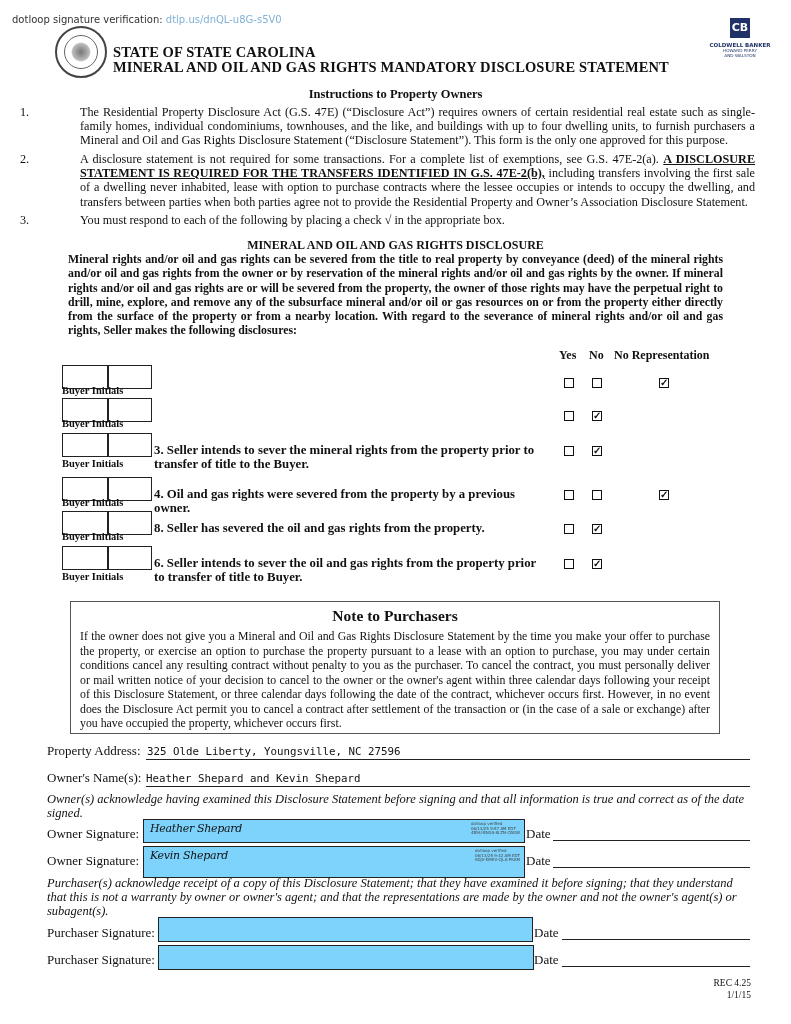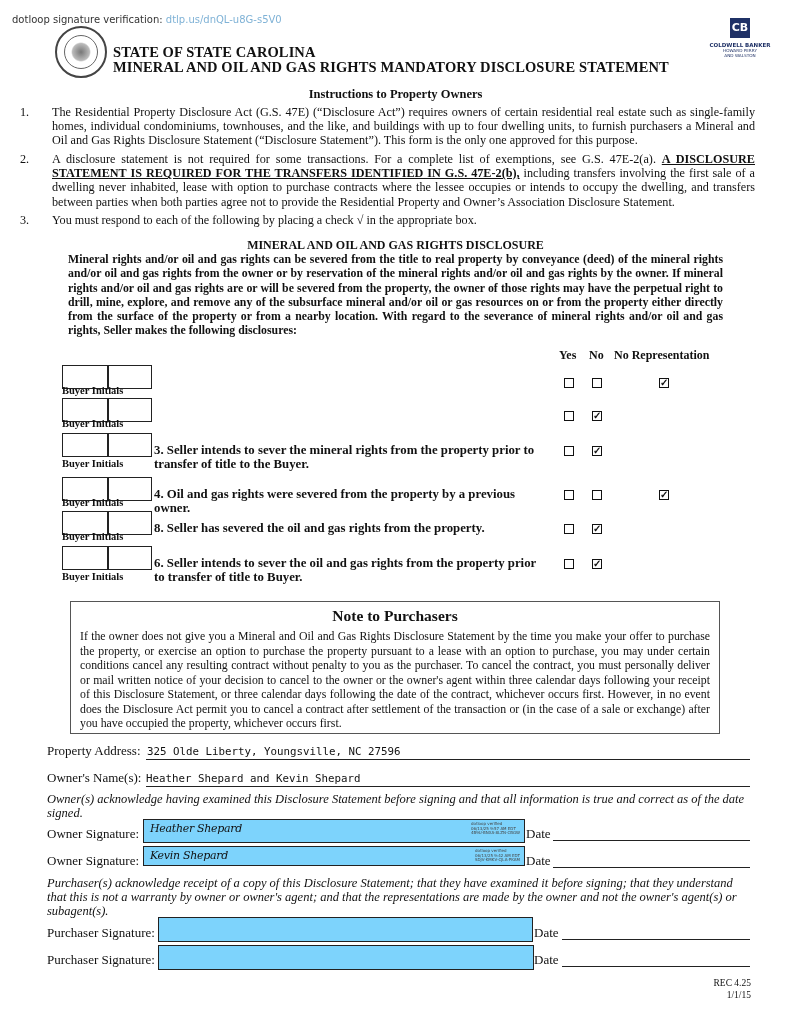--- a/index.html
+++ b/index.html
@@ -11,21 +11,21 @@
   .seal .inner { position:absolute; left:7px; top:7px; width:34px; height:34px; border-radius:50%; border:1px solid #666; box-sizing:border-box; }
   .seal .fig { position:absolute; left:14px; top:14px; width:20px; height:20px; background:radial-gradient(circle,#777 0,#bbb 60%,transparent 70%); }
   .title { left:113px; top:45px; font-size:14.5px; font-weight:bold; line-height:15px; letter-spacing:0.1px; }
   .cb-logo { left:703px; top:18px; width:74px; text-align:center; }
   .cb-box { width:20px; height:20px; background:#1f3166; margin:0 auto; color:#fff; font-size:11px; font-weight:bold; line-height:20px; font-family:"DejaVu Sans",sans-serif; }
   .cb-name { font-family:"DejaVu Sans",sans-serif; font-size:5.5px; font-weight:bold; color:#1f3166; margin-top:4px; }
   .cb-sub { font-family:"DejaVu Sans",sans-serif; font-size:4.2px; color:#1f3166; line-height:5px; }
   .h-instr { left:0; width:791px; top:87px; text-align:center; font-size:12.5px; font-weight:bold; }
   .ol { left:20px; width:735px; font-size:12.2px; line-height:14.2px; }
   .ol .num { position:absolute; left:0; }
-  .ol .txt { margin-left:32px; text-align:justify; }
+  .ol .txt { margin-left:60px; text-align:justify; }
   .ul { text-decoration:underline; font-weight:bold; }
   .h-min { left:0; width:791px; top:238px; text-align:center; font-size:12px; font-weight:bold; }
   .min-para { left:68px; width:655px; top:252px; font-size:11.8px; line-height:14.3px; font-weight:bold; text-align:justify; }
   .colhdr { top:348px; font-size:12px; font-weight:bold; }
   .q { left:62px; width:690px; height:40px; }
   .initbox { position:absolute; left:0; top:0; width:90px; height:24px; border:1.5px solid #222; box-sizing:border-box; }
   .initbox .div { position:absolute; left:44px; top:0; width:1.5px; height:100%; background:#222; }
   .initlbl { position:absolute; left:0; width:90px; text-align:left; font-size:10.5px; font-weight:bold; }
   .qtext { position:absolute; left:92px; width:395px; font-size:12.8px; font-weight:bold; line-height:14px; }
   .chk { position:absolute; width:10px; height:10px; border:1.5px solid #111; box-sizing:border-box; font-size:10px; line-height:8px; text-align:center; font-weight:bold; }
@@ -166,21 +166,21 @@
   <div class="stamp">
     <div>dotloop verified</div>
     <div>06/13/25 9:57 AM EDT</div>
     <div>4B9U-BNXA-8LZN-CBGW</div>
   </div>
 </div>
 <div class="abs lbl" style="left:526px; top:826px;">Date</div>
 <div class="line" style="left:553px; top:840px; width:197px;"></div>
 
 <div class="abs lbl" style="left:47px; top:853px;">Owner Signature:</div>
-<div class="sigbox" style="left:143px; top:846px; width:382px; height:20px;">
+<div class="sigbox" style="left:143px; top:846px; width:382px; height:32px;">
   <span class="sigscript">Kevin Shepard</span>
   <div class="stamp">
     <div>dotloop verified</div>
     <div>06/13/25 9:42 AM EDT</div>
     <div>SDJV-KMKV-CJLA-PKAM</div>
   </div>
 </div>
 <div class="abs lbl" style="left:526px; top:853px;">Date</div>
 <div class="line" style="left:553px; top:867px; width:197px;"></div>
 

